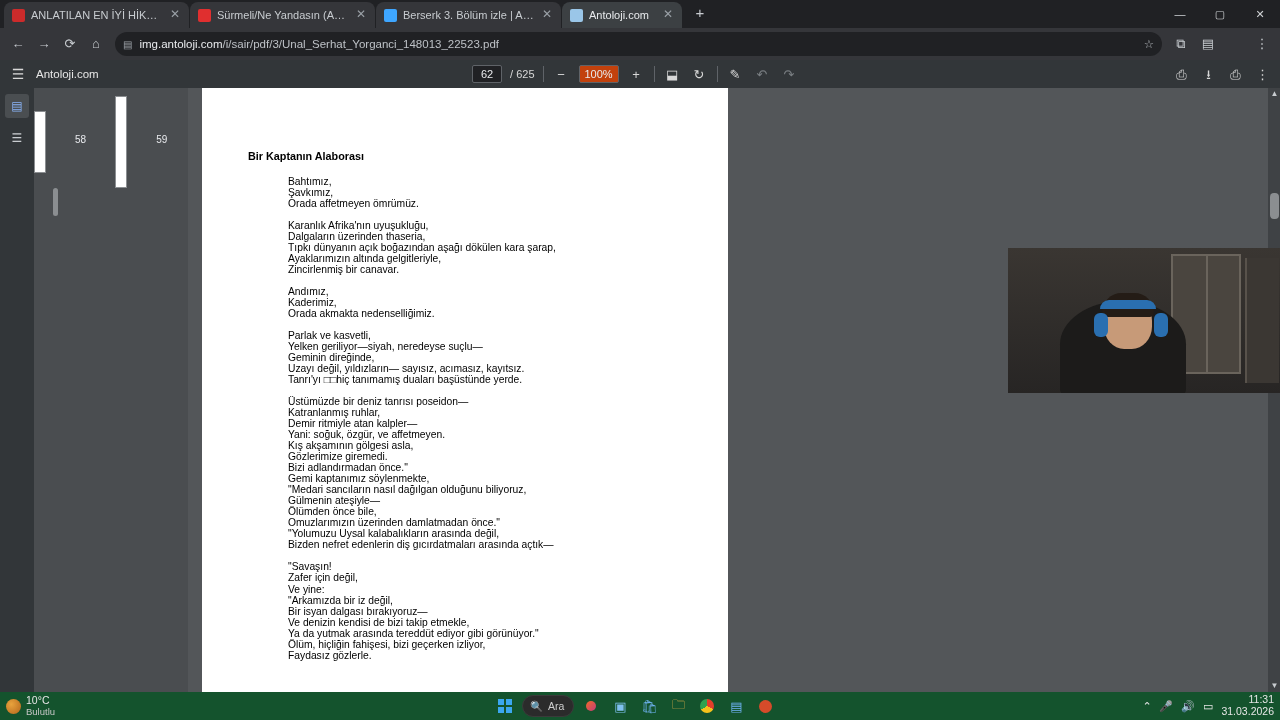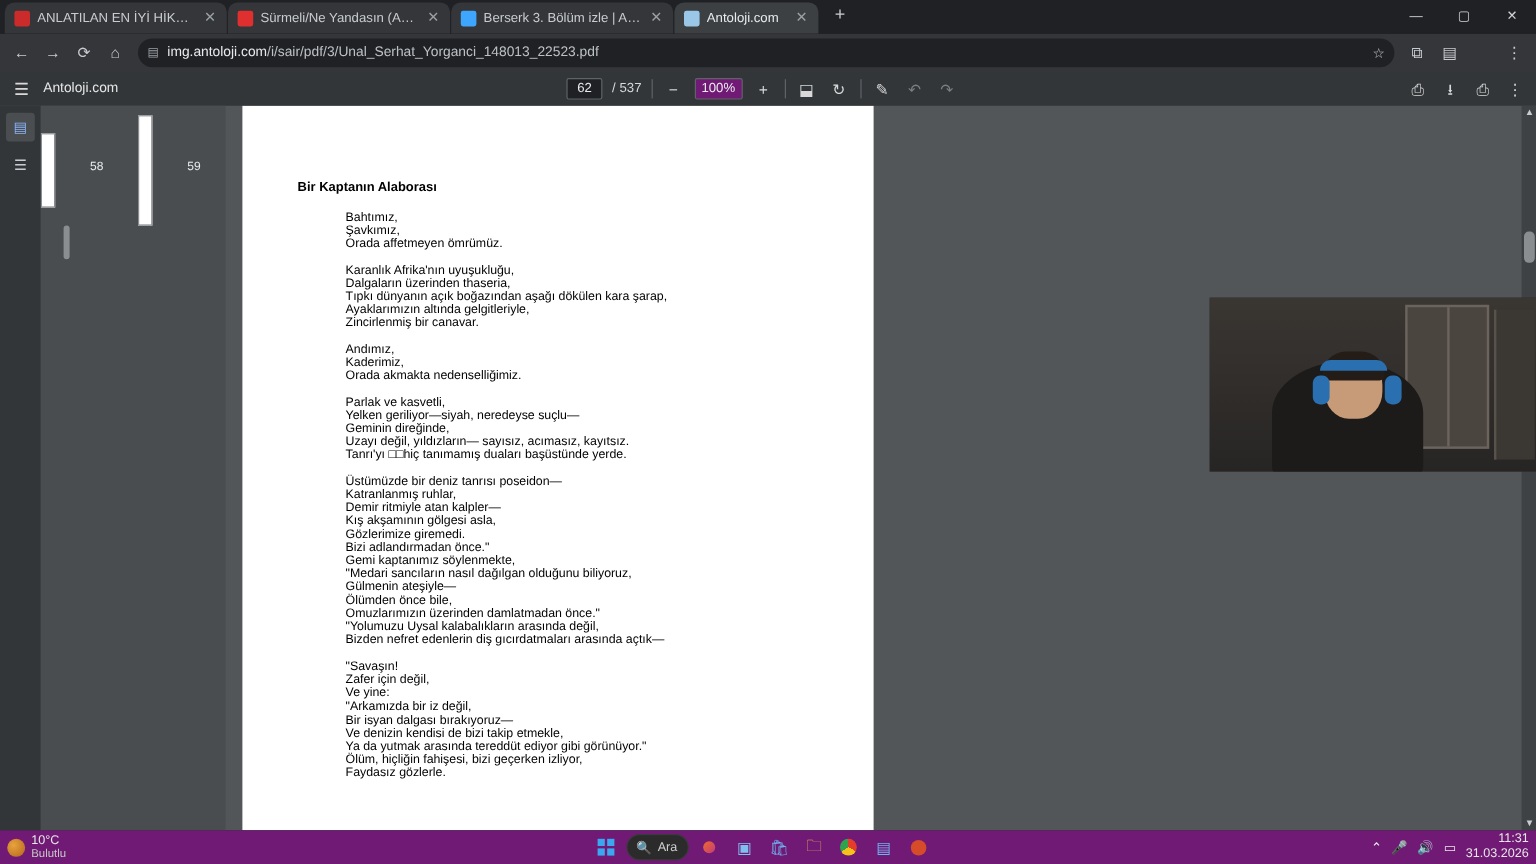--- a/index.html
+++ b/index.html
@@ -79,21 +79,21 @@
   .pdfbar .hamburger { width: 20px; text-align: center; font-size: 14px; }
   .pdfbar .doctitle { font-size: 11.5px; color: #e6e6e6; }
   .pdfbar .spacer { flex: 1 1 auto; }
   .pagebox {
     width: 30px; height: 18px; background: #202124; border: 1px solid #5f6368;
     border-radius: 2px; color: #e8eaed; font-size: 11px; text-align: center;
     line-height: 16px;
   }
   .pagecount { font-size: 11px; color: #d8d8d8; }
   .zoomval {
-    min-width: 40px; height: 18px; background: #701a75; border: 1px solid #5f6368;
+    min-width: 40px; height: 18px; background: #c2410c; border: 1px solid #5f6368;
     border-radius: 2px; color: #e8eaed; font-size: 11px; text-align: center;
     line-height: 16px; padding: 0 4px;
   }
   .pbtn { width: 19px; height: 19px; text-align: center; line-height: 19px; font-size: 13px; color: #d8d8d8; }
   .pbtn.dim { color: #7a7f83; }
   .vsep { width: 1px; height: 16px; background: #5f6368; }
 
   .viewer {
     flex: 1 1 auto; background: #535659; position: relative; display: flex;
     overflow: hidden;
@@ -182,21 +182,21 @@
   }
   .cam-hp-l, .cam-hp-r {
     position: absolute; bottom: 56px; width: 14px; height: 24px; background: #2a6fb0;
     border-radius: 6px;
   }
   .cam-hp-l { left: 86px; } .cam-hp-r { left: 146px; }
 
   
   .taskbar {
     position: absolute; left: 0; bottom: 0; width: 1280px; height: 28px;
-    background: #701a75; display: flex; align-items: center; padding: 0 6px;
+    background: #14532d; display: flex; align-items: center; padding: 0 6px;
     color: #e6e6e6; font-size: 10.5px;
   }
   .weather { display: flex; align-items: center; gap: 5px; width: 122px; }
   .weather .wicon {
     width: 15px; height: 15px; border-radius: 50%;
     background: radial-gradient(circle at 35% 35%, #e8a33d, #b4651c);
   }
   .weather .wtxt { line-height: 1.12; }
   .tb-center { flex: 1 1 auto; display: flex; align-items: center; justify-content: center; gap: 5px; }
   .tb-icon {
@@ -268,21 +268,21 @@
       <div class="tbtn"><span class="avatar-chip"></span></div>
       <div class="tbtn">⋮</div>
     </div>
   </div>
 
   <div class="pdfbar">
     <div class="hamburger">☰</div>
     <div class="doctitle">Antoloji.com</div>
     <div class="spacer"></div>
     <div class="pagebox">62</div>
-    <div class="pagecount">/ 537</div>
+    <div class="pagecount">/ 625</div>
     <div class="vsep"></div>
     <div class="pbtn">−</div>
     <div class="zoomval">100%</div>
     <div class="pbtn">+</div>
     <div class="vsep"></div>
     <div class="pbtn">⬓</div>
     <div class="pbtn">↻</div>
     <div class="vsep"></div>
     <div class="pbtn">✎</div>
     <div class="pbtn dim">↶</div>
@@ -397,20 +397,21 @@
           <div class="line">Yelken geriliyor—siyah, neredeyse suçlu—</div>
           <div class="line">Geminin direğinde,</div>
           <div class="line">Uzayı değil, yıldızların— sayısız, acımasız, kayıtsız.</div>
           <div class="line">Tanrı'yı □□hiç tanımamış duaları başüstünde yerde.</div>
         </div>
 
         <div class="stanza">
           <div class="line">Üstümüzde bir deniz tanrısı poseidon—</div>
           <div class="line">Katranlanmış ruhlar,</div>
           <div class="line">Demir ritmiyle atan kalpler—</div>
+          <div class="line">Yani: soğuk, özgür, ve affetmeyen.</div>
           <div class="line">Kış akşamının gölgesi asla,</div>
           <div class="line">Gözlerimize giremedi.</div>
           <div class="line">Bizi adlandırmadan önce."</div>
           <div class="line">Gemi kaptanımız söylenmekte,</div>
           <div class="line">"Medari sancıların nasıl dağılgan olduğunu biliyoruz,</div>
           <div class="line">Gülmenin ateşiyle—</div>
           <div class="line">Ölümden önce bile,</div>
           <div class="line">Omuzlarımızın üzerinden damlatmadan önce."</div>
           <div class="line">"Yolumuzu Uysal kalabalıkların arasında değil,</div>
           <div class="line">Bizden nefret edenlerin diş gıcırdatmaları arasında açtık—</div>

